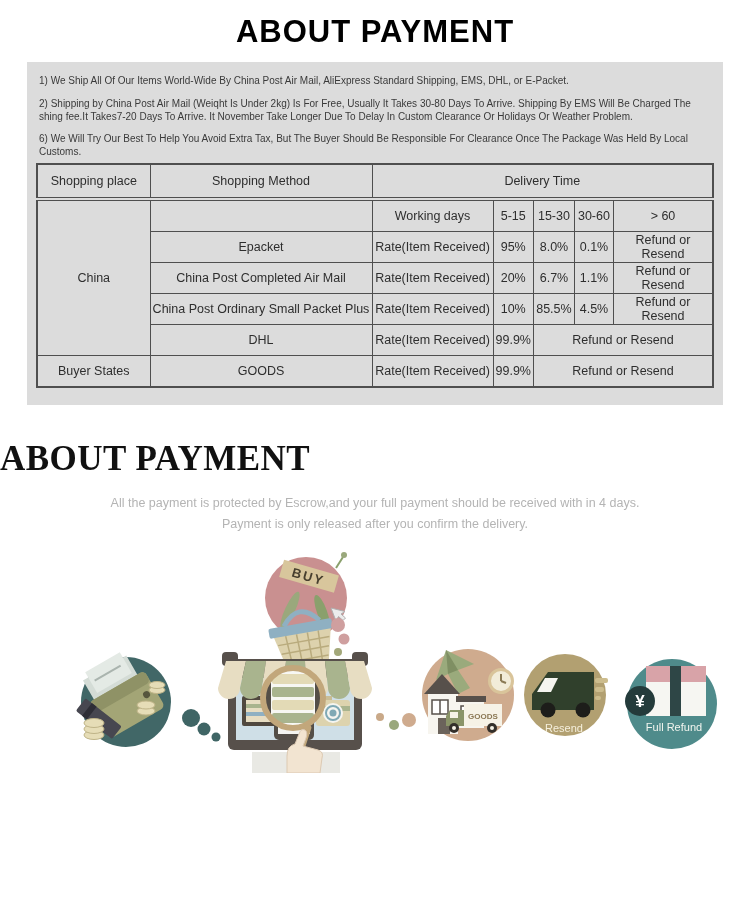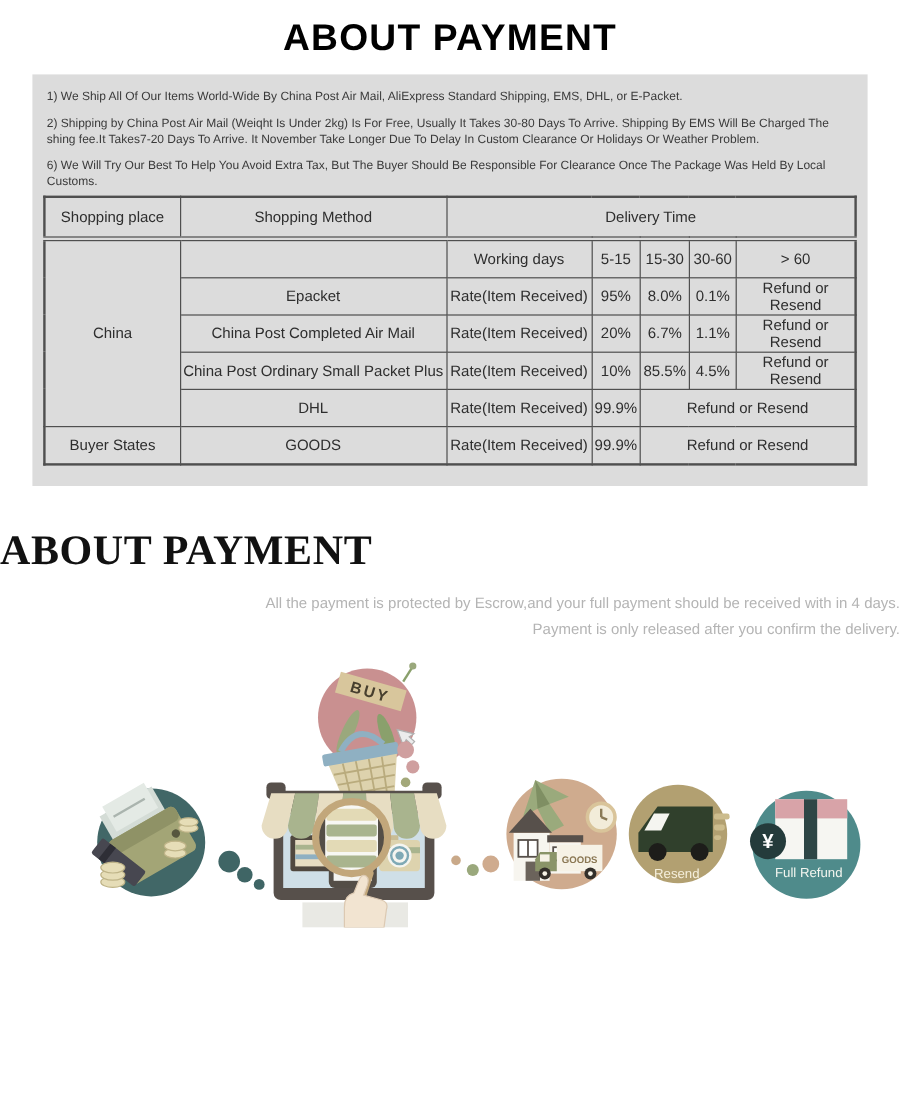--- a/index.html
+++ b/index.html
@@ -24,21 +24,21 @@
   }
   table.ship td{
     border:1px solid #4f4f4f;text-align:center;padding:0 2px;height:30px;
   }
   table.ship tr.head td{height:32px;border-bottom:4px double #4f4f4f;}
   .payment-title{
     font-family:"Liberation Serif",serif;font-size:35px;font-weight:700;
     text-align:left;margin:34px 0 14px;color:#111;letter-spacing:0.5px;
   }
   .payment-sub{
-    text-align:right;font-size:12.5px;color:#b4b4b4;line-height:1.65;margin:0;
+    text-align:center;font-size:12.5px;color:#b4b4b4;line-height:1.65;margin:0;
   }
   .illu{display:block;margin:4px 0 0 0;}
   svg text{font-family:"Liberation Sans",sans-serif;}
 </style>
 </head>
 <body>
 
 <h1 class="main-title">ABOUT PAYMENT</h1>
 
 <div class="panel">

